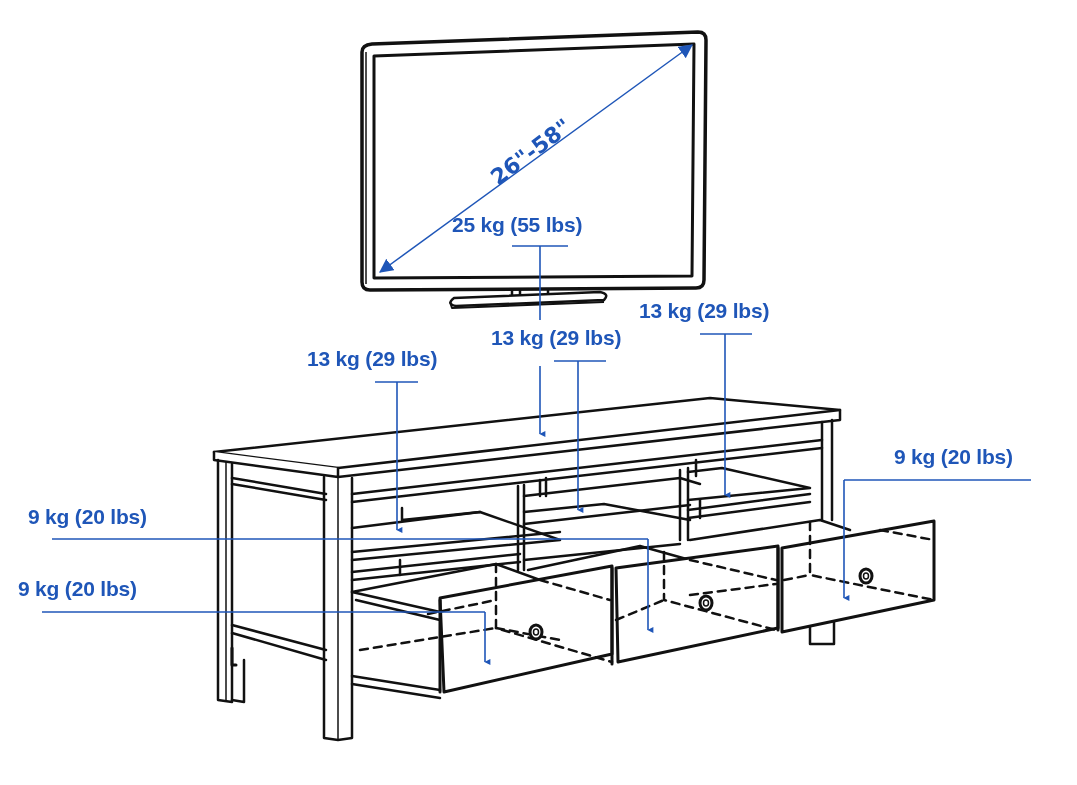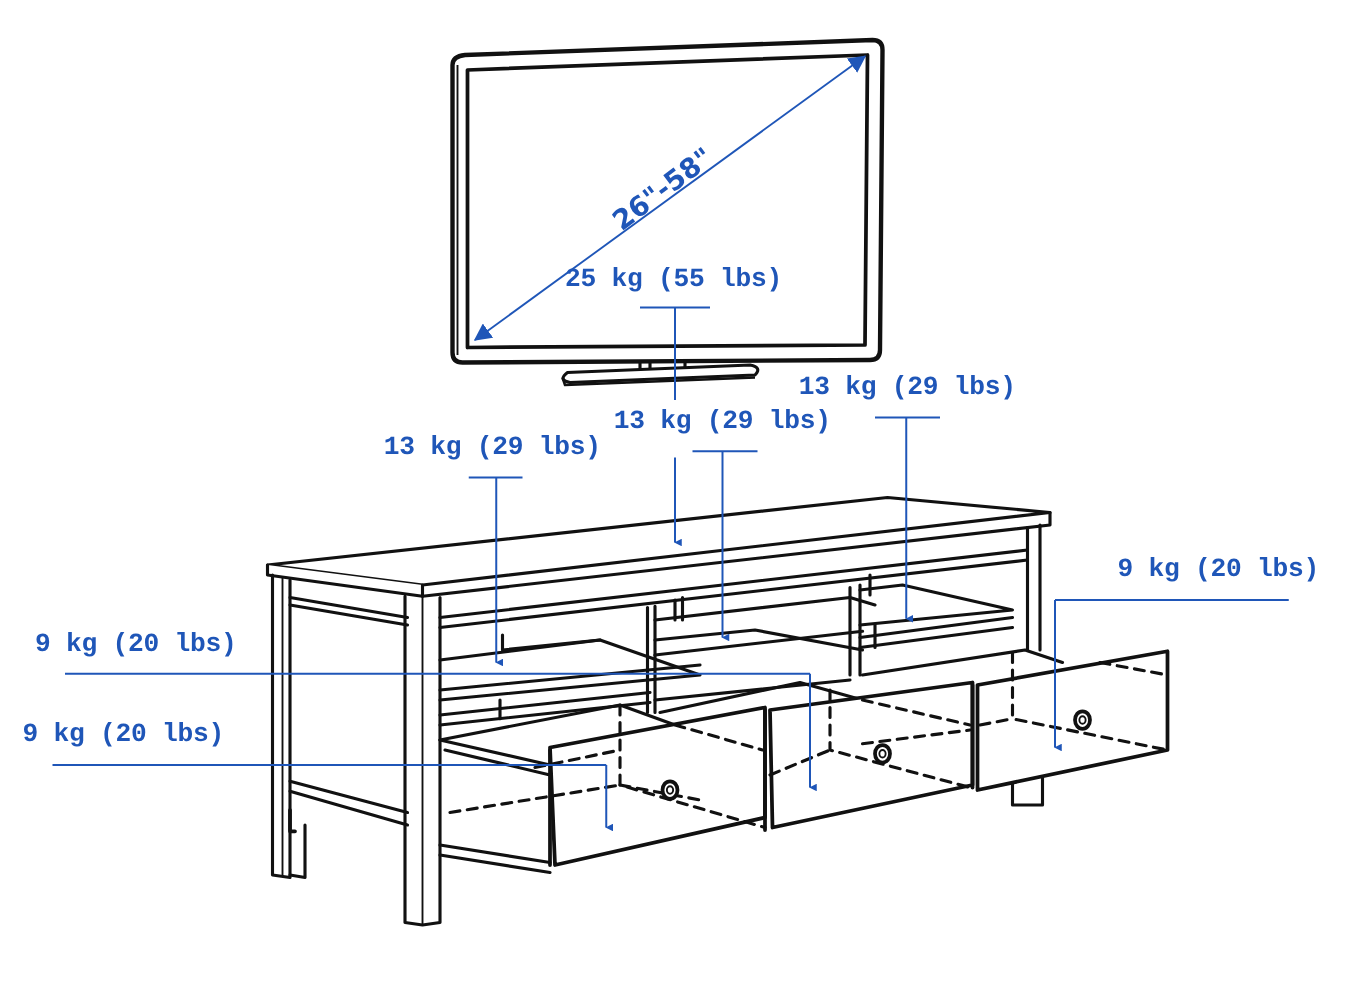--- a/index.html
+++ b/index.html
@@ -1,21 +1,21 @@
 <!DOCTYPE html>
 <html><head>
   <meta charset="utf-8">
   <style>
     html, body { margin: 0; padding: 0; background: #ffffff; }
     body { width: 1077px; height: 785px; position: relative; overflow: hidden; font-family: "DejaVu Sans", sans-serif; }
     #diagram { position: absolute; left: 0; top: 0; width: 1077px; height: 785px; }
     .label {
       position: absolute;
       color: #1f56b8;
-      font-family: Liberation Mono, monospace;
+      font-family: Liberation Sans, sans-serif;
       font-weight: bold;
       font-size: 21px;
       white-space: nowrap;
       line-height: 1;
       letter-spacing: -0.2px;
     }
     .diag-label {
       position: absolute;
       color: #1f56b8;
       font-family: "DejaVu Sans", sans-serif;

